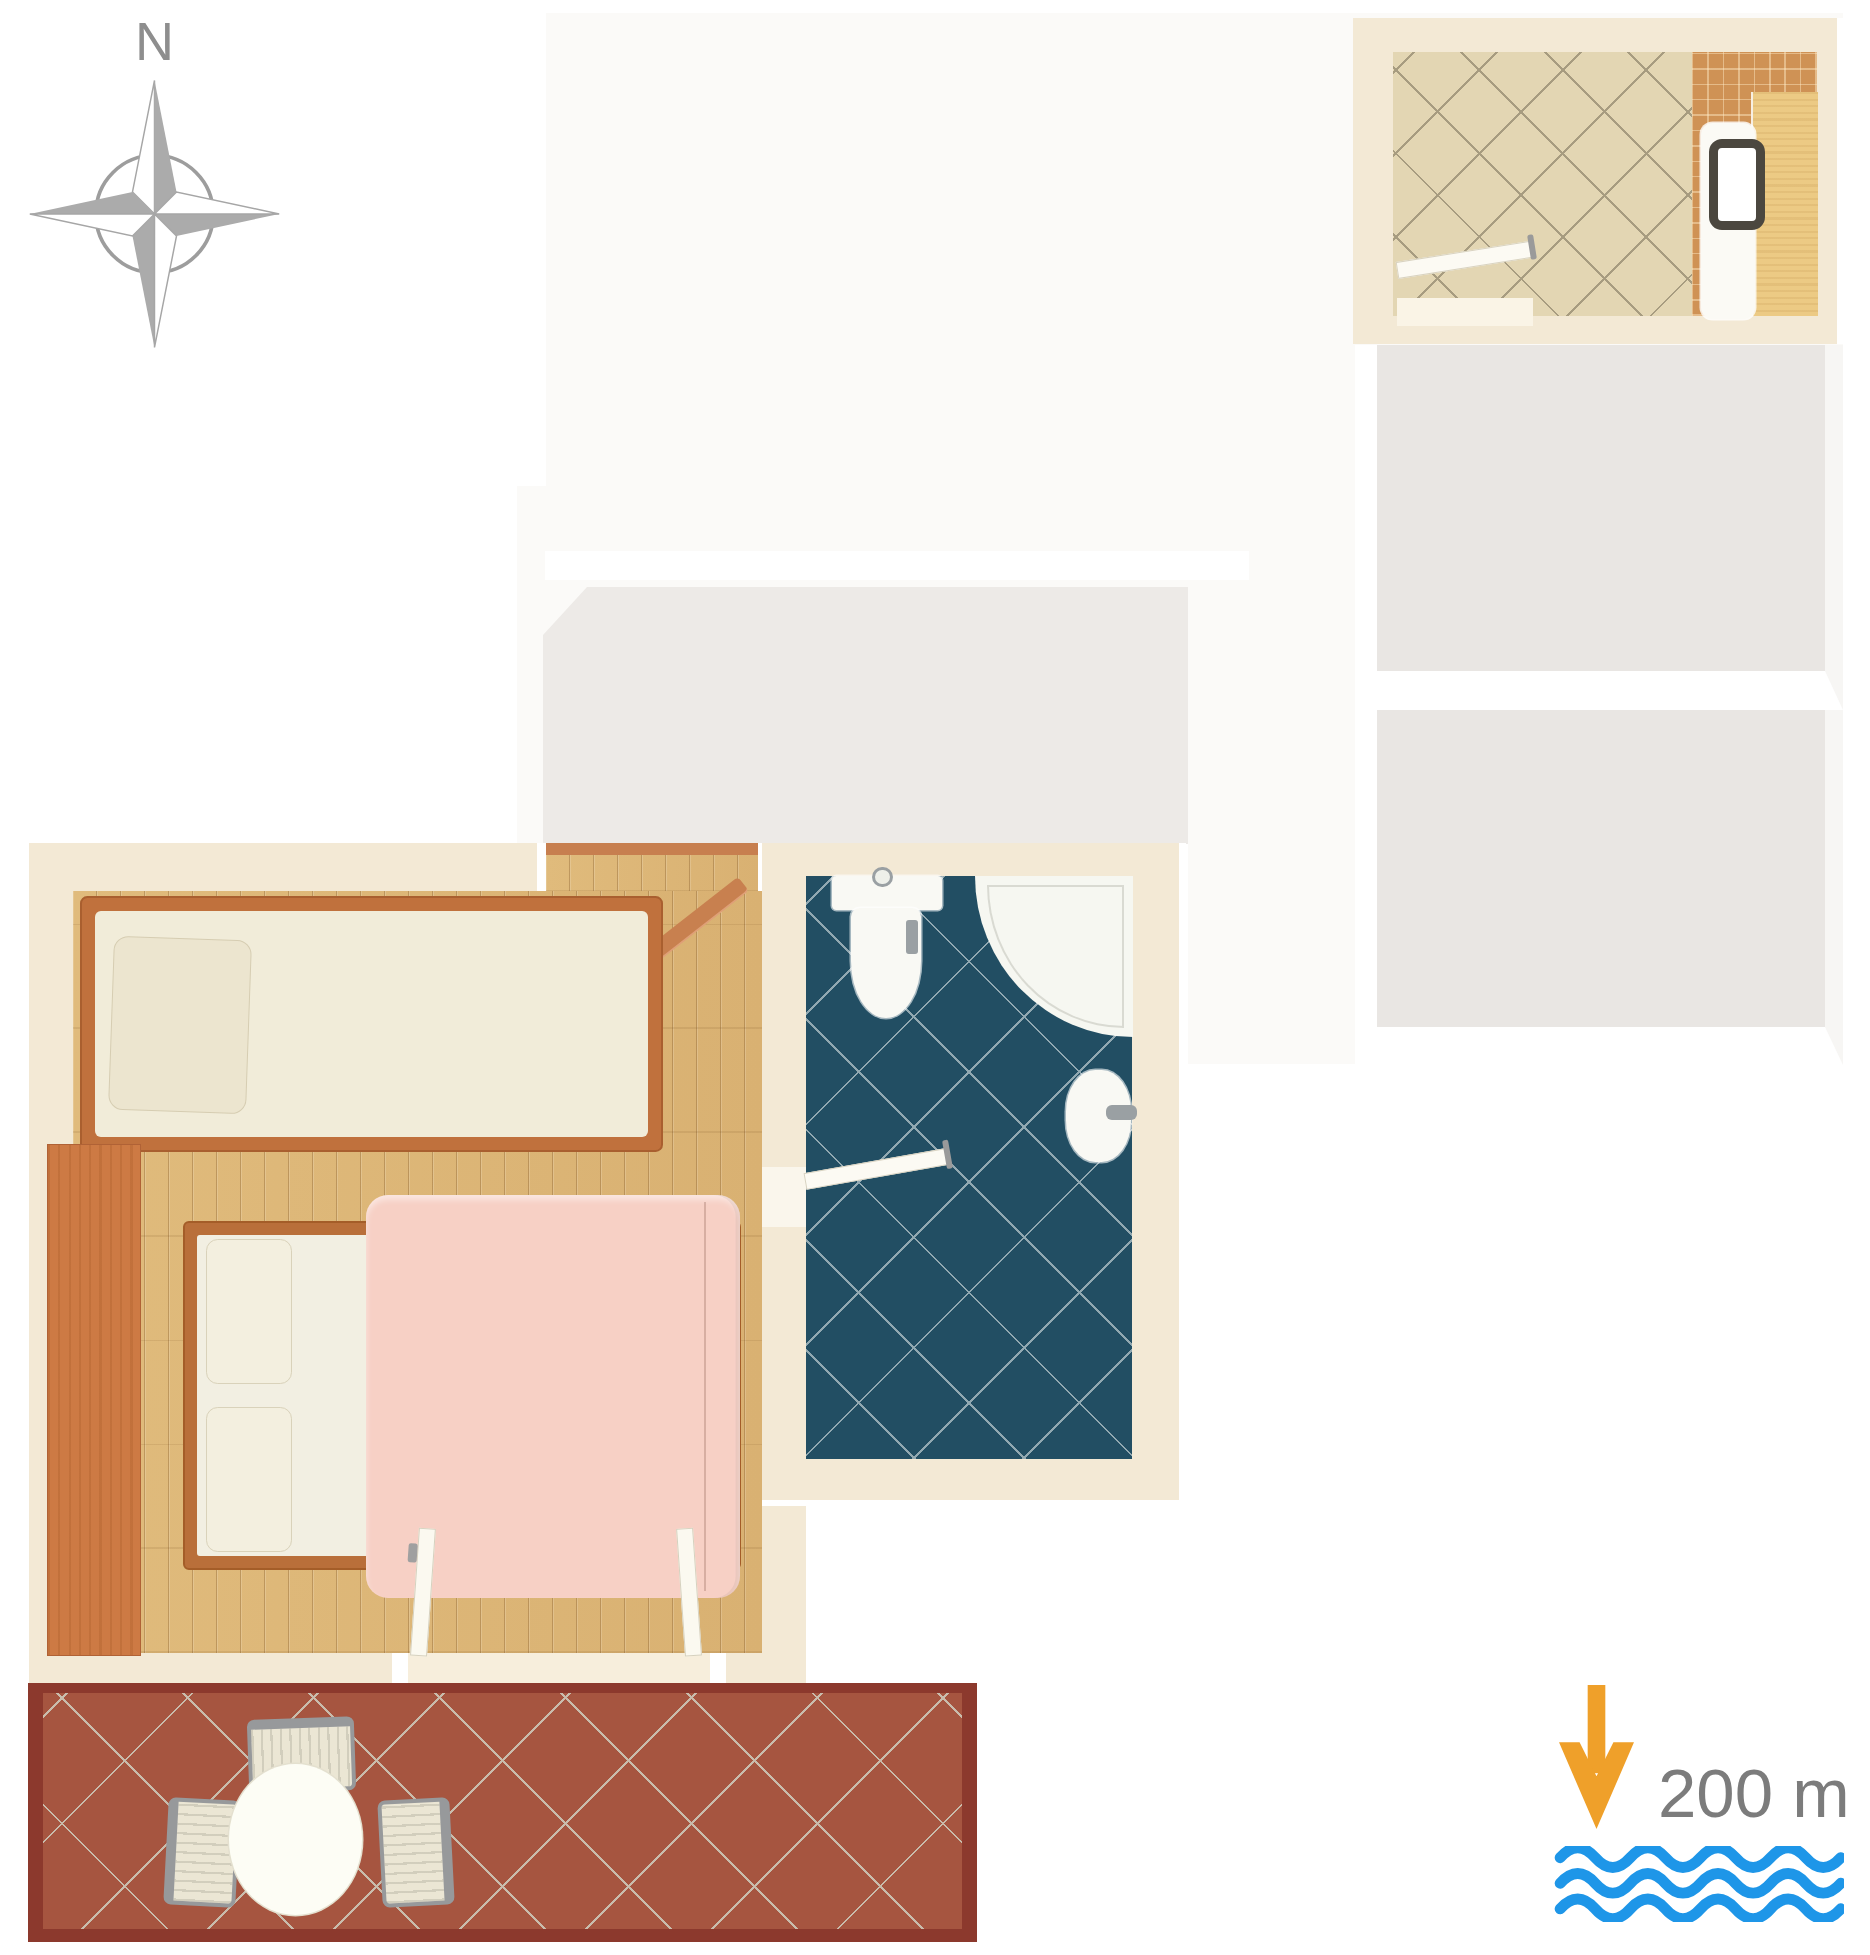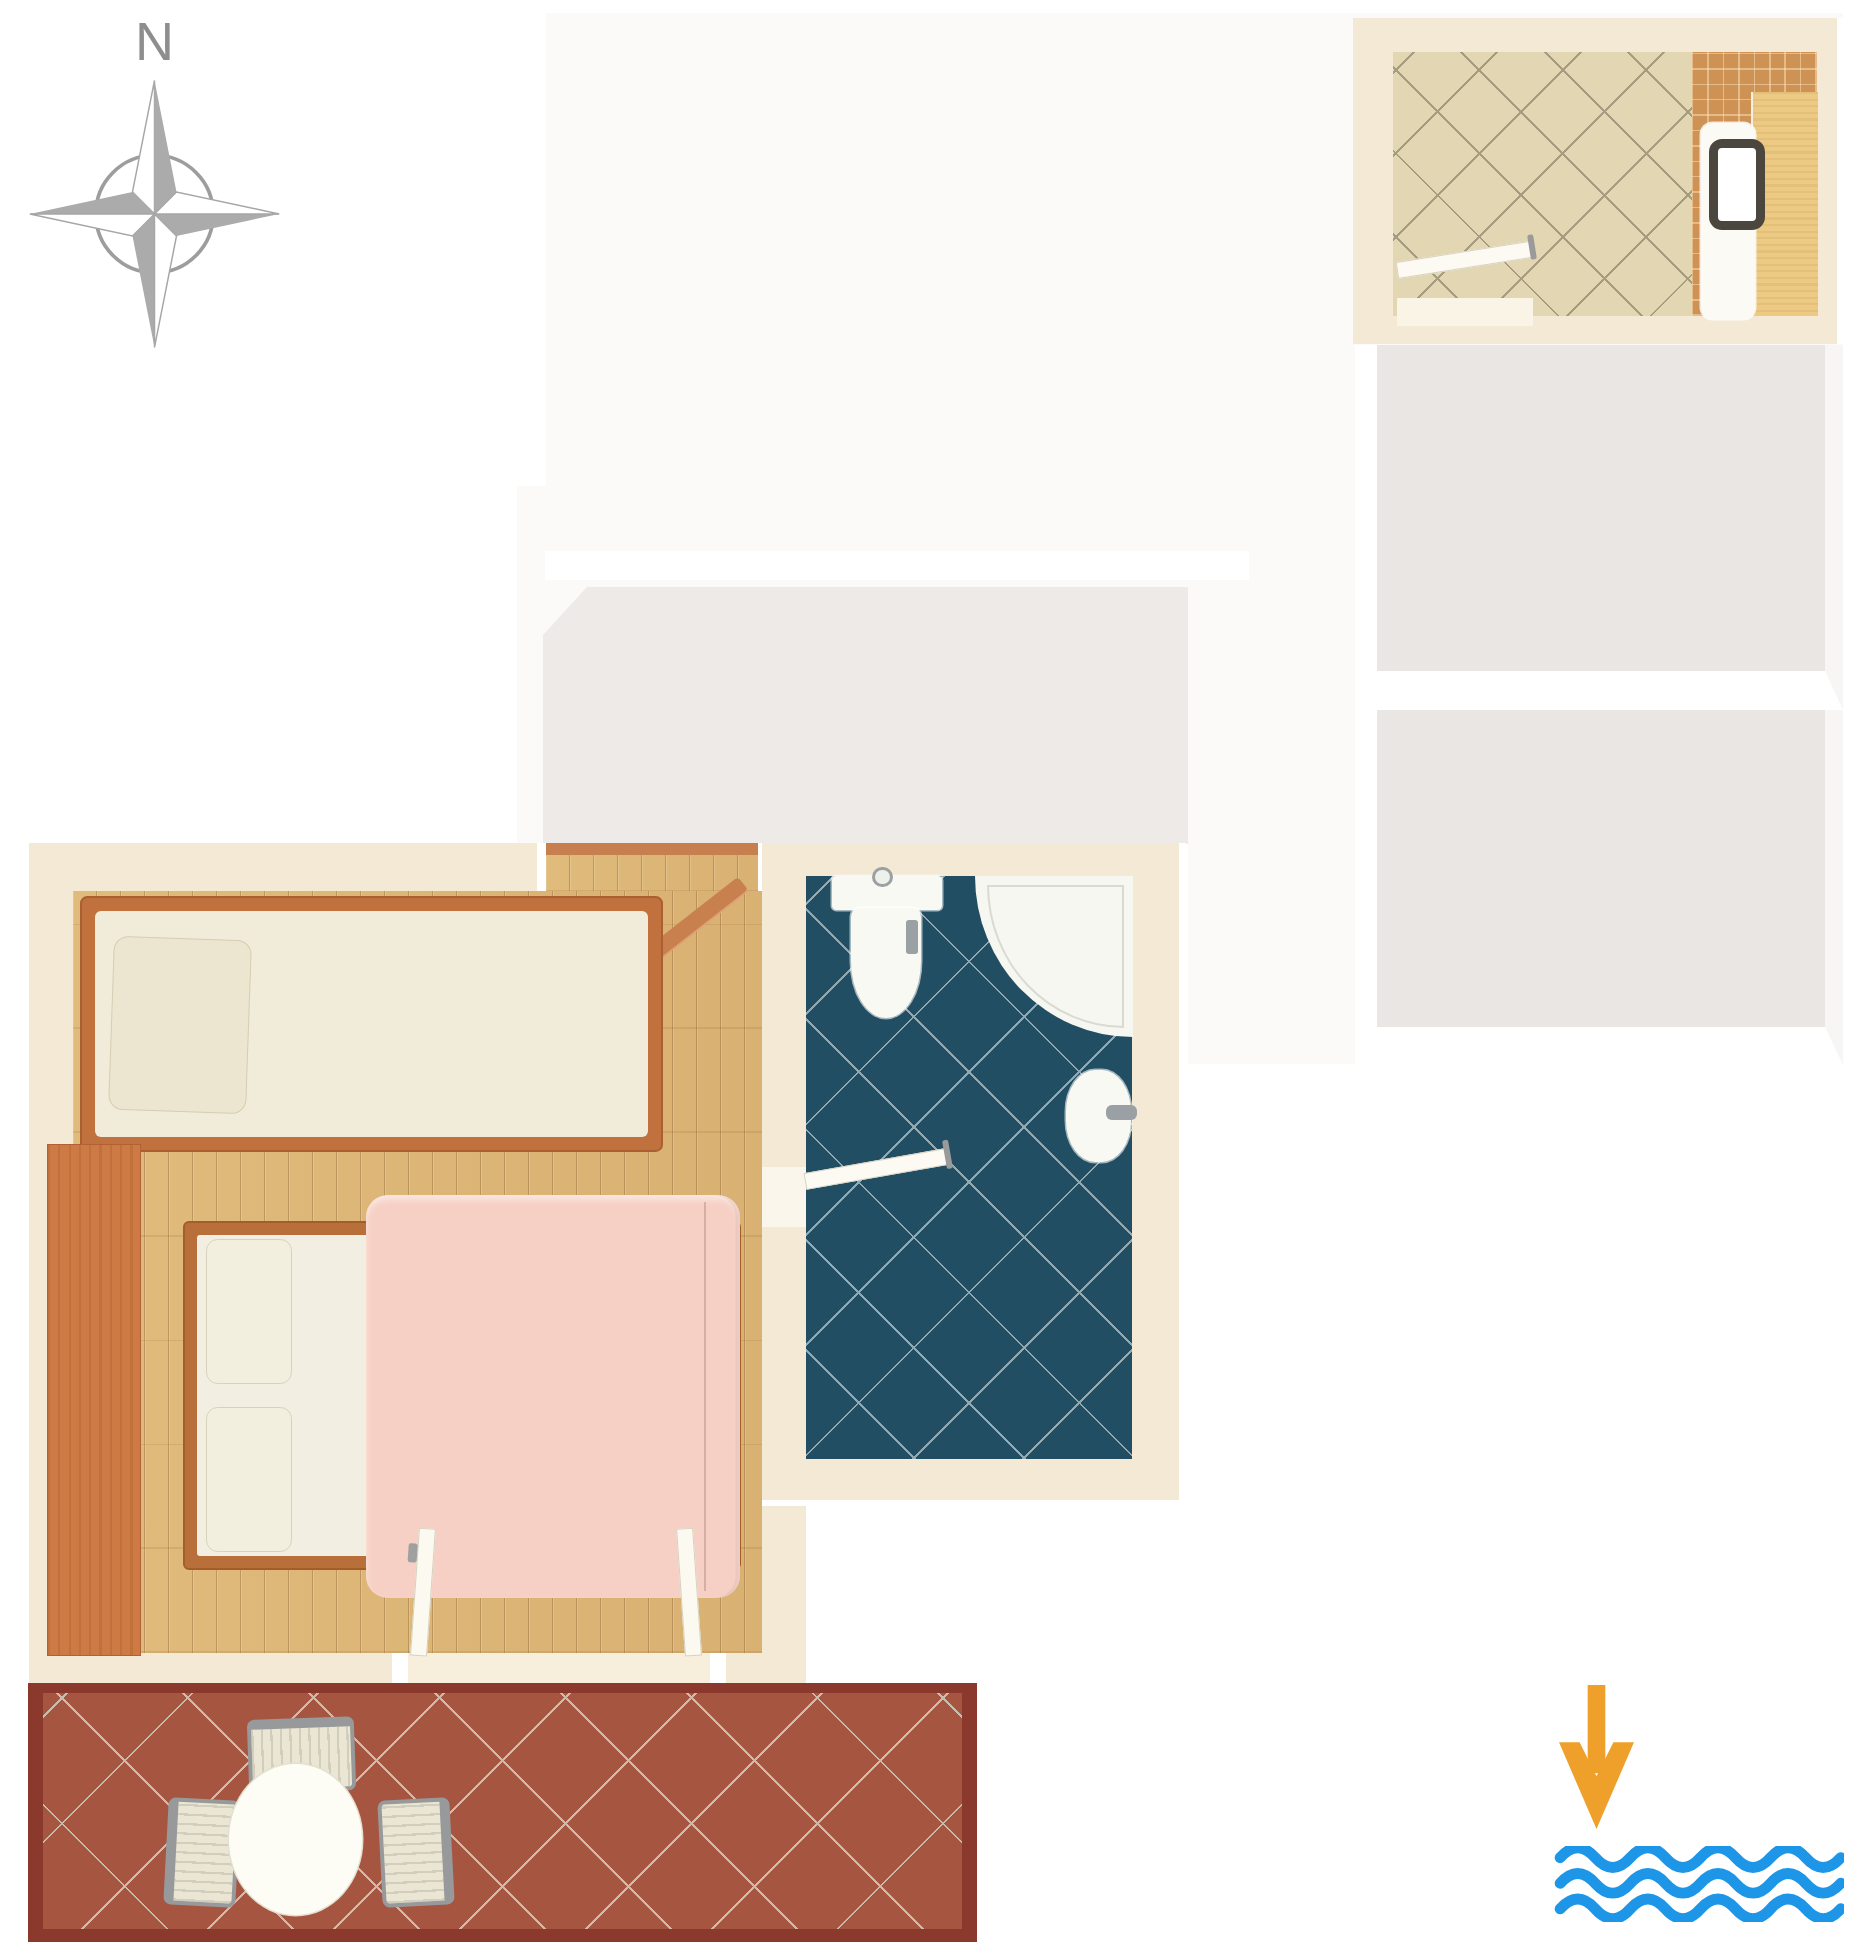--- a/index.html
+++ b/index.html
@@ -225,20 +225,21 @@
     <div class="abs chair chair-top"></div>
     <div class="abs chair chair-left"></div>
     <div class="abs chair chair-right"></div>
     <div class="abs ter-table"></div>
   </div>
 
   <svg class="abs" style="left:1556px;top:1685px;" width="81" height="147" viewBox="0 0 110 200">
     <rect x="43" y="0" width="24" height="120" fill="#efa02a"></rect>
     <polygon points="4,78 32,78 55,124 78,78 106,78 55,196" fill="#efa02a"></polygon>
   </svg>
+  <div class="abs dist-label">200 m</div>
   <svg class="abs" style="left:1554px;top:1846px;" width="290" height="76" viewBox="0 0 396 104">
     <g fill="none" stroke="#1e96e8" stroke-width="15" stroke-linecap="round">
       <path d="M8 16 q24 -27 48 0 t48 0 t48 0 t48 0 t48 0 t48 0 t48 0 t48 0"></path>
       <path d="M8 51 q24 -27 48 0 t48 0 t48 0 t48 0 t48 0 t48 0 t48 0 t48 0"></path>
       <path d="M8 86 q24 -27 48 0 t48 0 t48 0 t48 0 t48 0 t48 0 t48 0 t48 0"></path>
     </g>
   </svg>
 
 </div>
 

